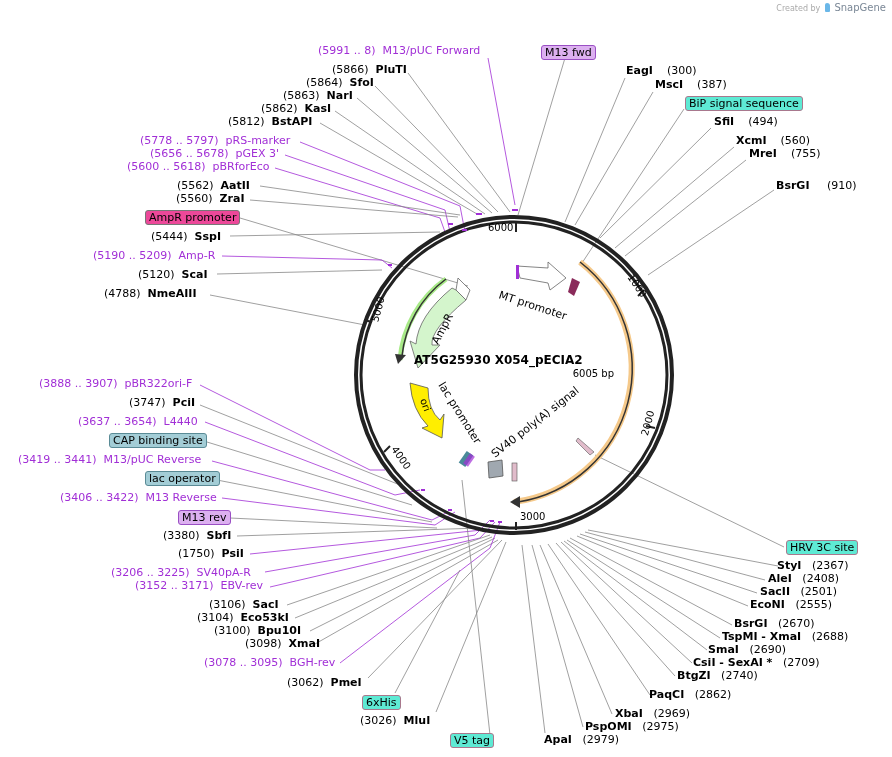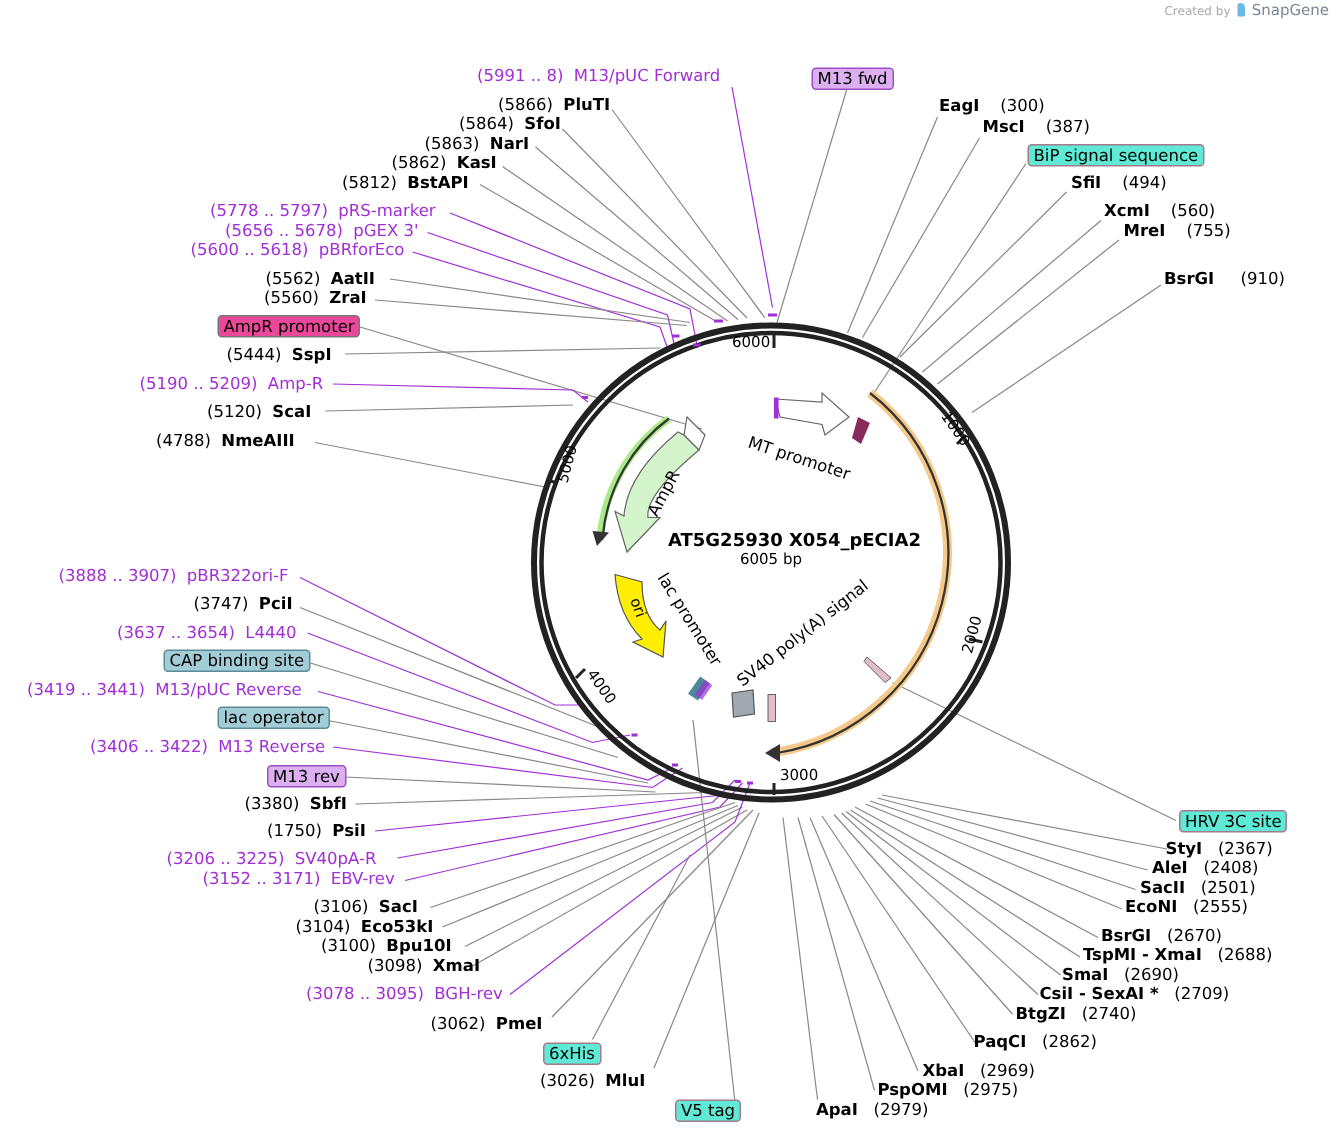--- a/index.html
+++ b/index.html
@@ -13,22 +13,22 @@
   .primer .pos, .primer .nm { color:#a12fd6; font-weight:normal; }
   .box { position:absolute; white-space:nowrap; font-size:11px; line-height:13px;
          padding:0 3px; border-radius:3px; border:1px solid #888; }
   .box.white { background:#ec4899; border-color:#777; }
   .box.pink { background:#5eead4; border-color:#a8788d; }
   .box.purple { background:#dcb0f0; border-color:#9a4fc4; }
   .box.teal { background:#a3cdd6; border-color:#5a8b96; }
   .credit { position:absolute; right:6px; top:2px; font-size:8px; color:#aaa; }
   .credit .brand { font-size:10px; color:#7a8796; }
   .credit .logo { display:inline-block; width:5px; height:9px; background:#6ab7e8; border-radius:2px 3px 1px 1px; vertical-align:-1px; margin:0 2px; }
-  .center-title { position:absolute; left:414px; top:353px; width:200px; text-align:right; font-weight:bold; font-size:12px; }
-  .center-bp { position:absolute; left:414px; top:368px; width:200px; text-align:center; font-size:10px; }
+  .center-title { position:absolute; left:414px; top:353px; width:200px; text-align:left; font-weight:bold; font-size:12px; }
+  .center-bp { position:absolute; left:414px; top:368px; width:200px; text-align:right; font-size:10px; }
 </style>
 </head>
 <body>
 
 <svg id="map" width="892" height="757" viewBox="0 0 892 757">
 
   <g stroke-width="0.8" fill="none">
     <line x1="488" y1="58" x2="515" y2="205" stroke="#a12fd6"></line>
     <line x1="408" y1="73" x2="510" y2="212" stroke="#888"></line>
     <line x1="375" y1="86" x2="498" y2="212" stroke="#888"></line>

